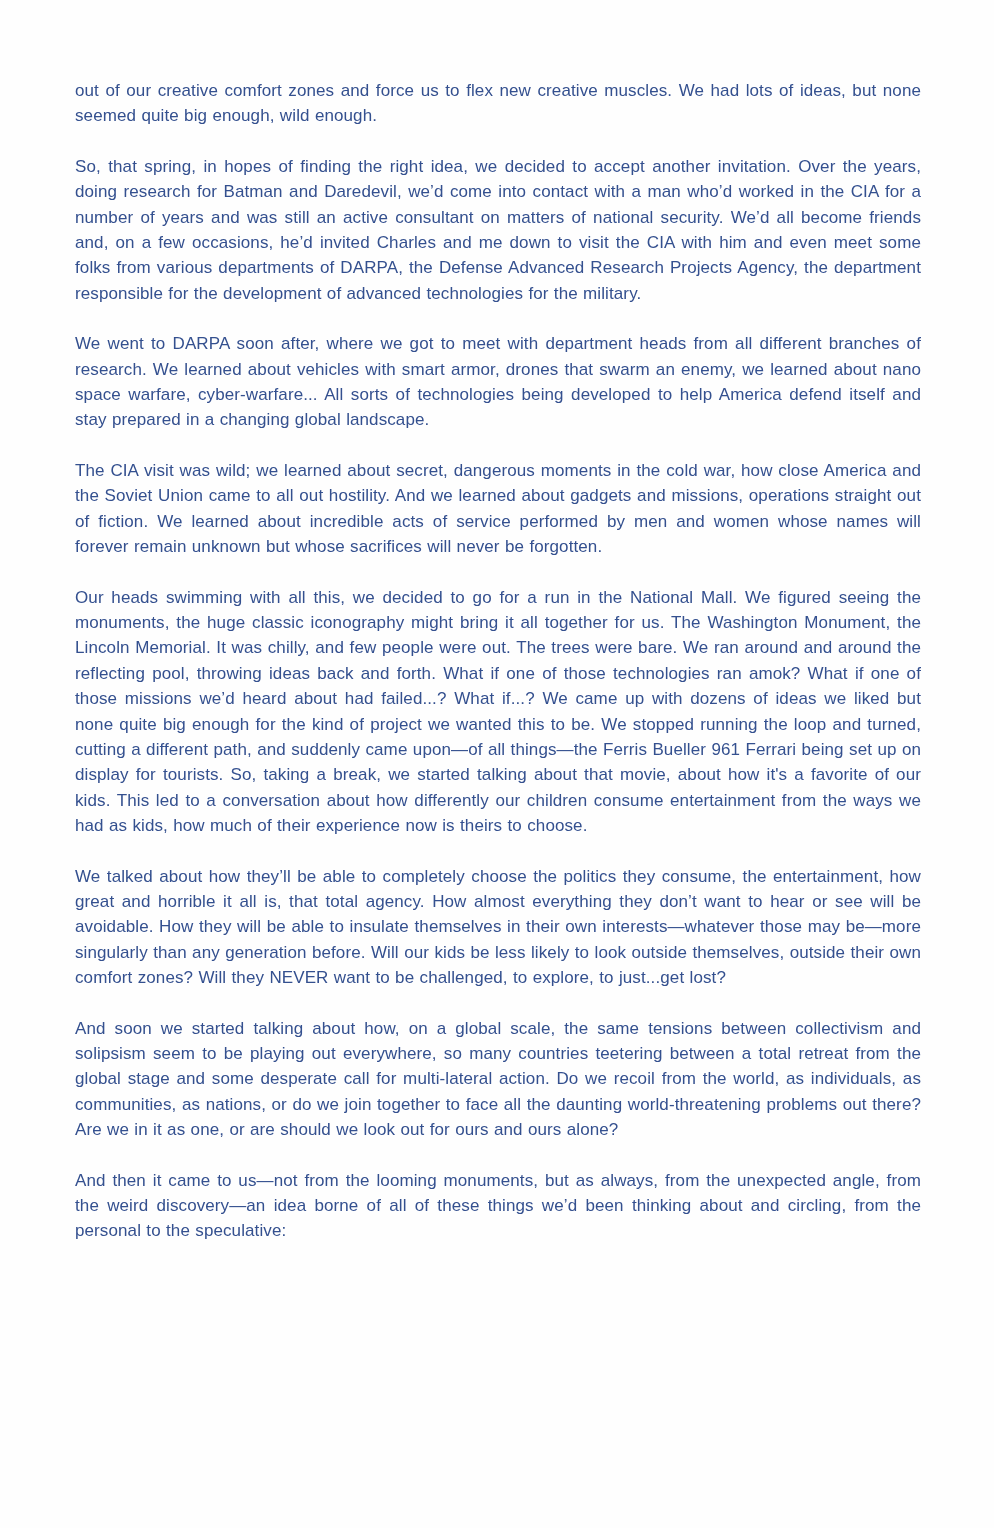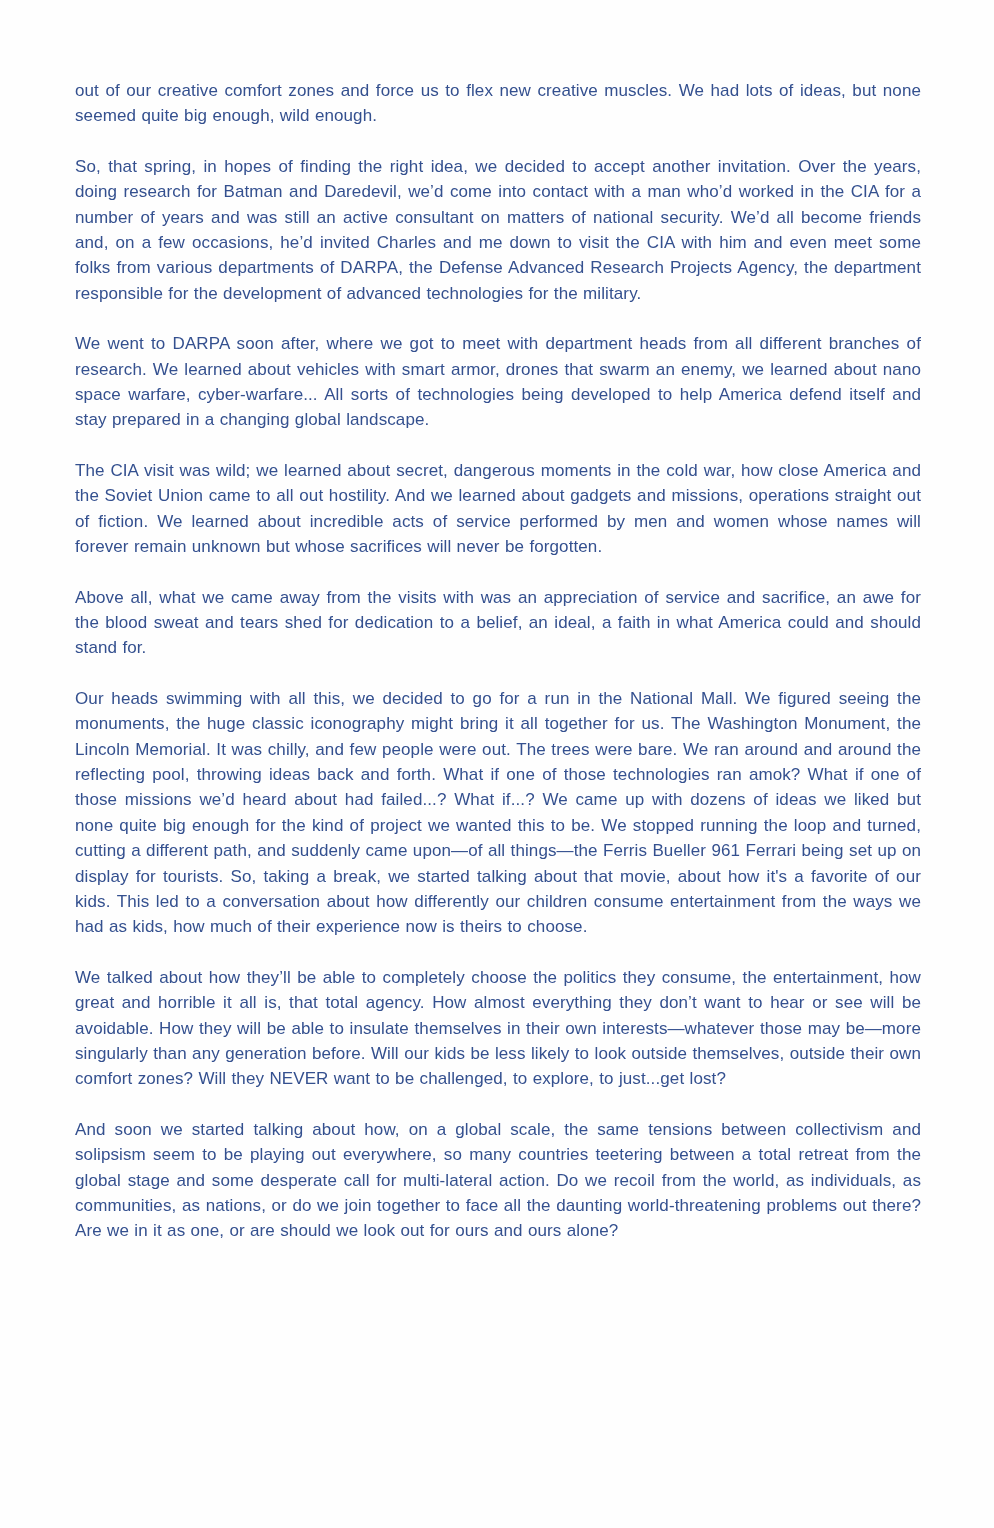--- a/index.html
+++ b/index.html
@@ -37,18 +37,18 @@
 </style>
 </head>
 <body>
 
 <div class="page">
   <div class="content">
     <p>out of our creative comfort zones and force us to flex new creative muscles. We had lots of ideas, but none seemed quite big enough, wild enough.</p>
     <p>So, that spring, in hopes of finding the right idea, we decided to accept another invitation. Over the years, doing research for Batman and Daredevil, we’d come into contact with a man who’d worked in the CIA for a number of years and was still an active consultant on matters of national security. We’d all become friends and, on a few occasions, he’d invited Charles and me down to visit the CIA with him and even meet some folks from various departments of DARPA, the Defense Advanced Research Projects Agency, the department responsible for the development of advanced technologies for the military.</p>
     <p>We went to DARPA soon after, where we got to meet with department heads from all different branches of research. We learned about vehicles with smart armor, drones that swarm an enemy, we learned about nano space warfare, cyber-warfare... All sorts of technologies being developed to help America defend itself and stay prepared in a changing global landscape.</p>
     <p>The CIA visit was wild; we learned about secret, dangerous moments in the cold war, how close America and the Soviet Union came to all out hostility. And we learned about gadgets and missions, operations straight out of fiction. We learned about incredible acts of service performed by men and women whose names will forever remain unknown but whose sacrifices will never be forgotten.</p>
-    <p>Above all, what we came away from the visits with was an appreciation of service and sacrifice, an awe for the blood sweat and tears shed for dedication to a belief, an ideal, a faith in what America could and should stand for.</p>
     <p>Our heads swimming with all this, we decided to go for a run in the National Mall. We figured seeing the monuments, the huge classic iconography might bring it all together for us. The Washington Monument, the Lincoln Memorial. It was chilly, and few people were out. The trees were bare. We ran around and around the reflecting pool, throwing ideas back and forth. What if one of those technologies ran amok? What if one of those missions we’d heard about had failed...? What if...? We came up with dozens of ideas we liked but none quite big enough for the kind of project we wanted this to be. We stopped running the loop and turned, cutting a different path, and suddenly came upon—of all things—the Ferris Bueller 961 Ferrari being set up on display for tourists. So, taking a break, we started talking about that movie, about how it's a favorite of our kids. This led to a conversation about how differently our children consume entertainment from the ways we had as kids, how much of their experience now is theirs to choose.</p>
     <p>We talked about how they’ll be able to completely choose the politics they consume, the entertainment, how great and horrible it all is, that total agency. How almost everything they don’t want to hear or see will be avoidable. How they will be able to insulate themselves in their own interests—whatever those may be—more singularly than any generation before. Will our kids be less likely to look outside themselves, outside their own comfort zones? Will they NEVER want to be challenged, to explore, to just...get lost?</p>
     <p>And soon we started talking about how, on a global scale, the same tensions between collectivism and solipsism seem to be playing out everywhere, so many countries teetering between a total retreat from the global stage and some desperate call for multi-lateral action. Do we recoil from the world, as individuals, as communities, as nations, or do we join together to face all the daunting world-threatening problems out there? Are we in it as one, or are should we look out for ours and ours alone?</p>
+    <p>And then it came to us—not from the looming monuments, but as always, from the unexpected angle, from the weird discovery—an idea borne of all of these things we’d been thinking about and circling, from the personal to the speculative:</p>
   </div>
 </div>
 
 </body></html>

